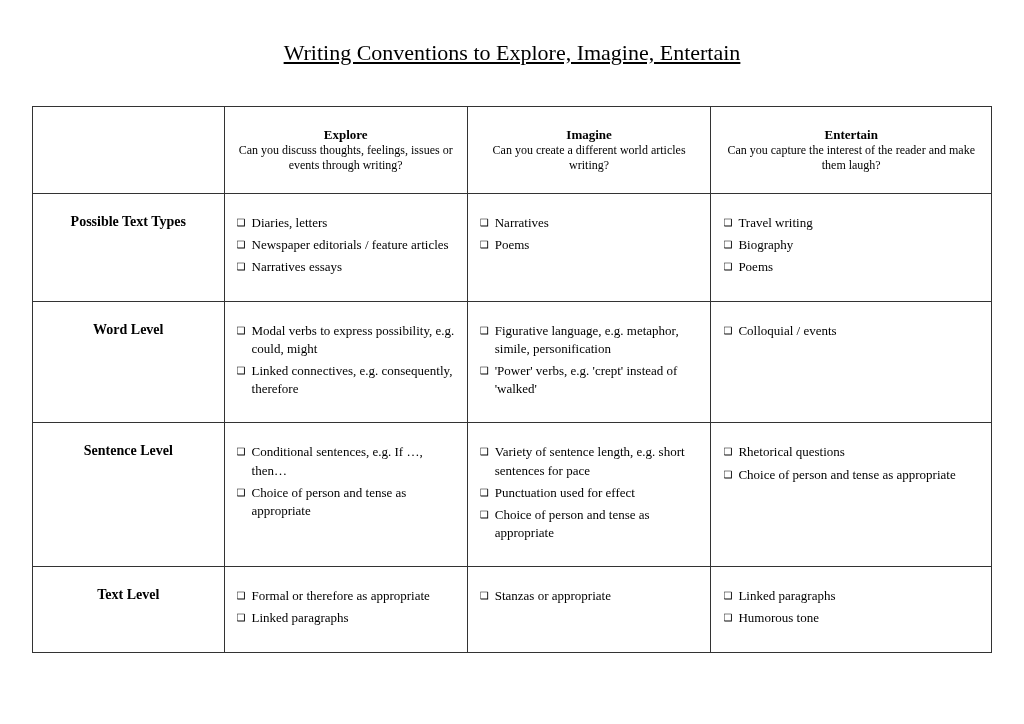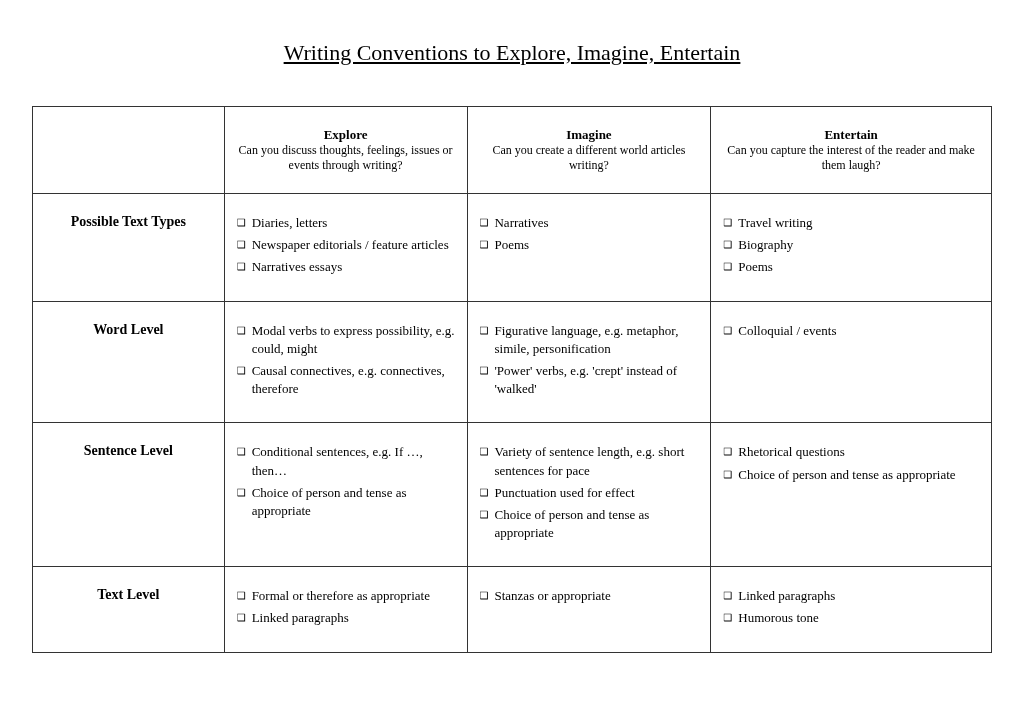--- a/index.html
+++ b/index.html
@@ -161,21 +161,21 @@
         </td>
       </tr>
       <tr>
         <td class="row-label col-first">Word Level</td>
         <td>
           <ul class="cell-list">
             <li>
               <span>Modal verbs to express possibility, e.g. could, might</span>
             </li>
             <li>
-              <span>Causal connectives, e.g. connectives, therefore</span>
+              <span>Linked connectives, e.g. consequently, therefore</span>
             </li>
           </ul>
         </td>
         <td>
           <ul class="cell-list">
             <li>
               <span>Figurative language, e.g. metaphor, simile, personification</span>
             </li>
             <li>
               <span>'Power' verbs, e.g. 'crept' instead of 'walked'</span>

